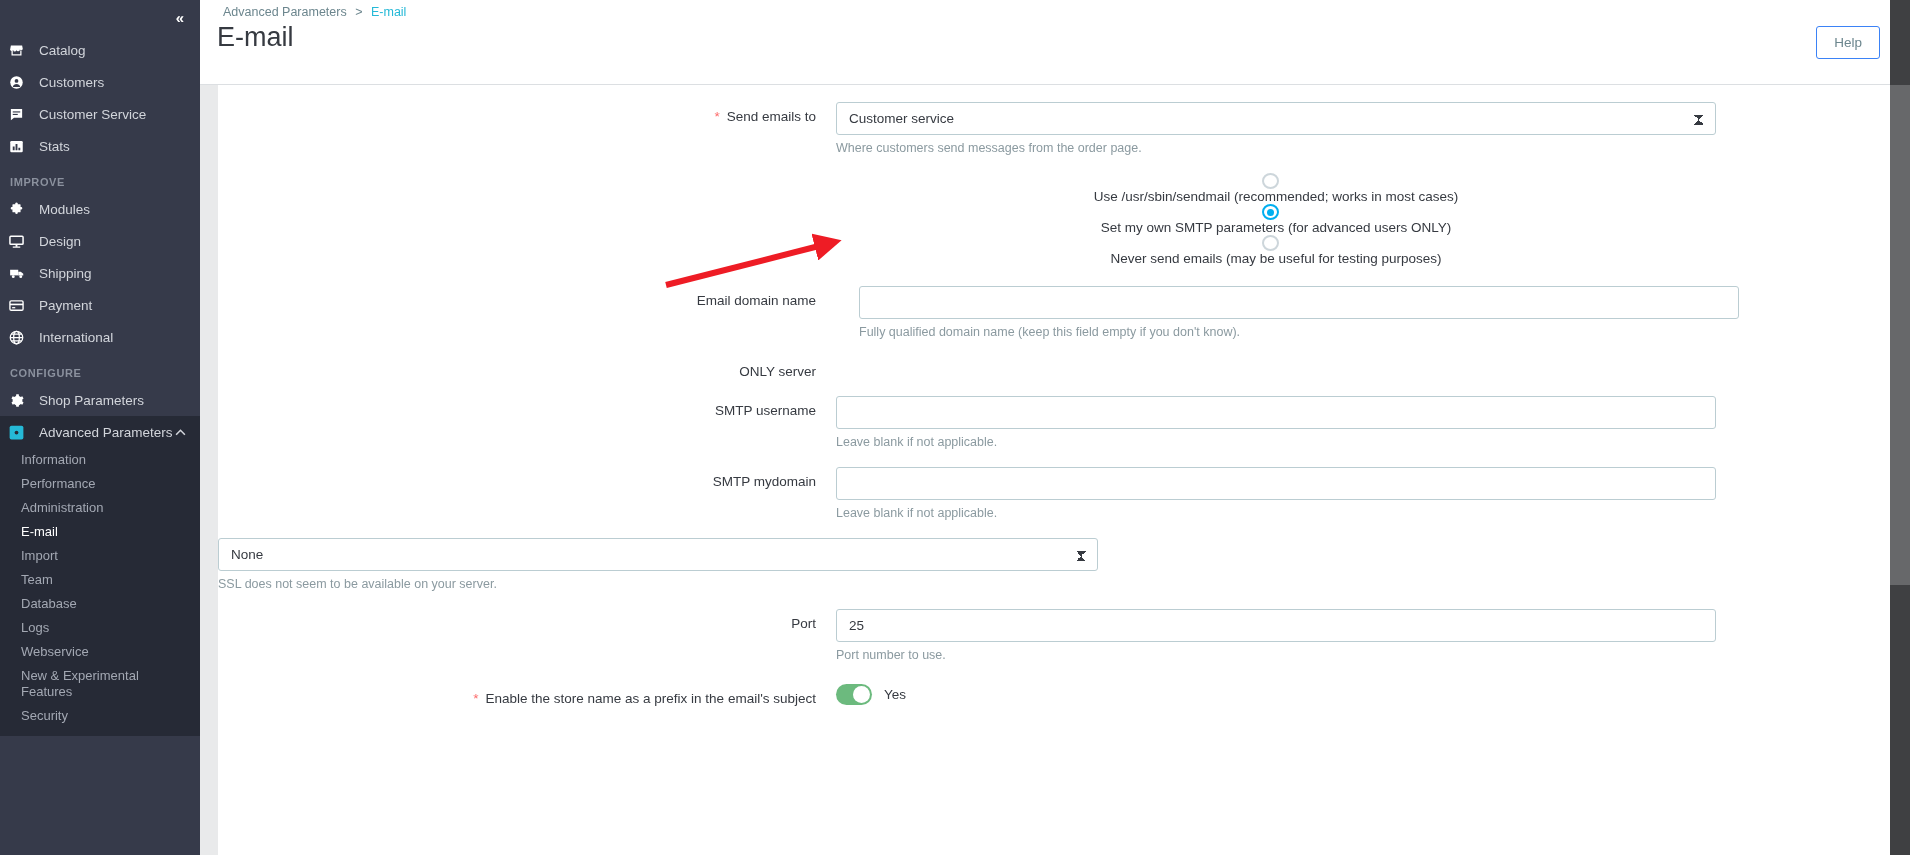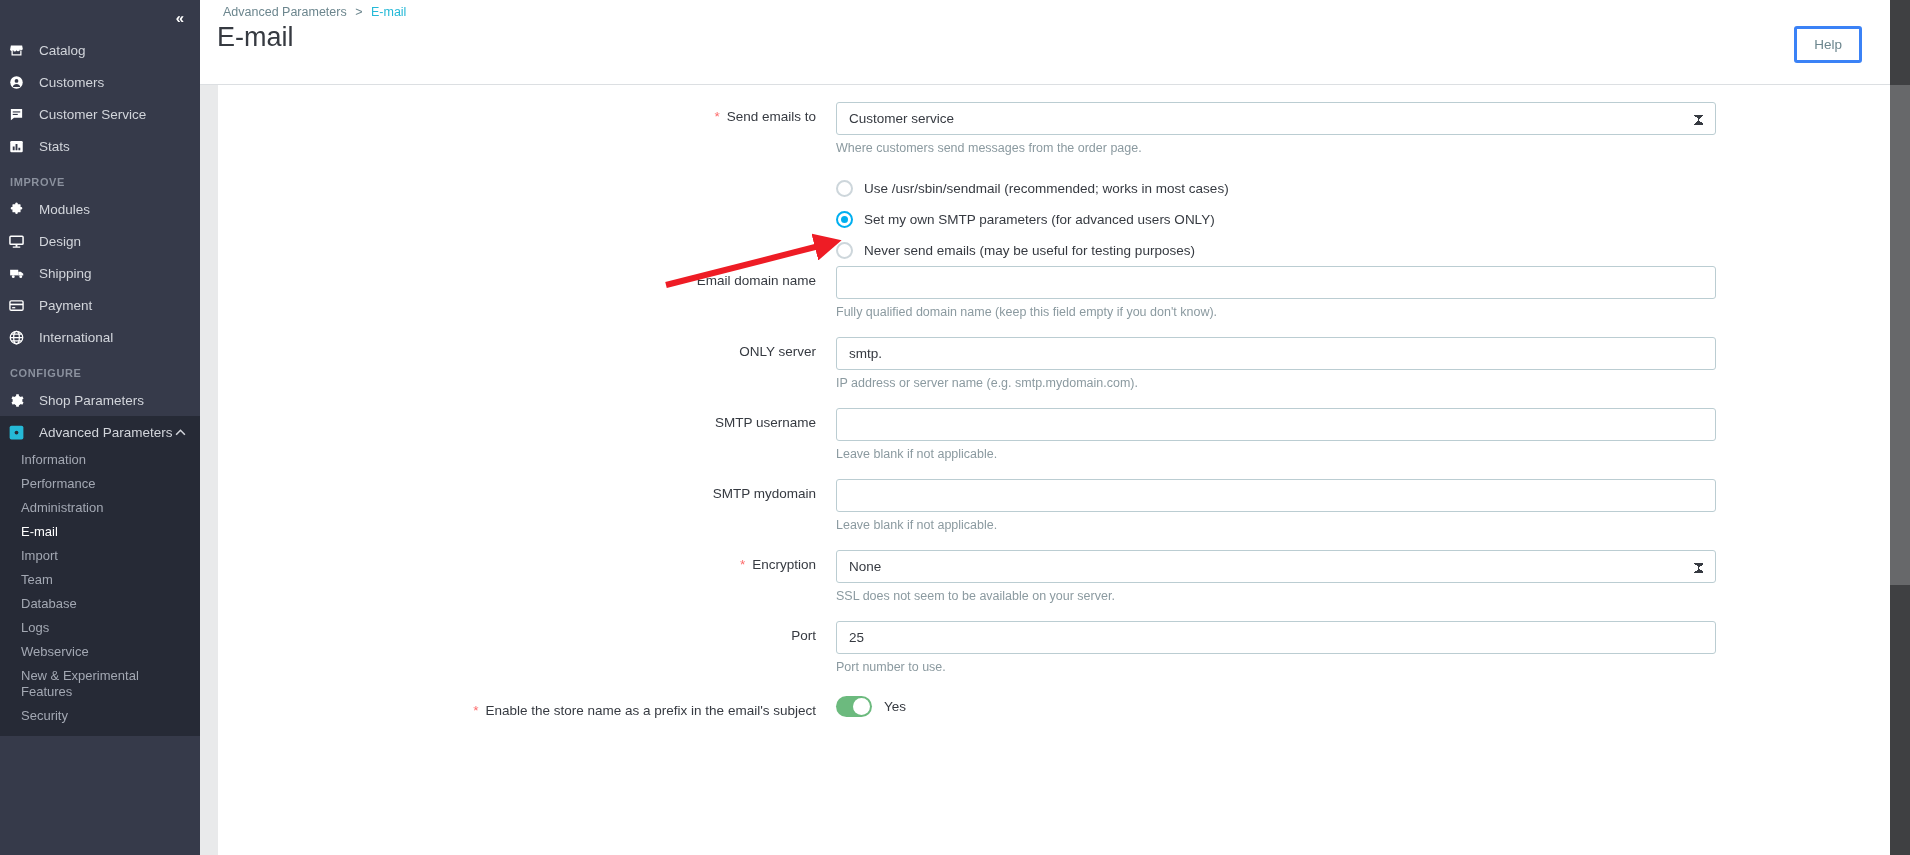--- a/index.html
+++ b/index.html
@@ -114,23 +114,23 @@
   #page-title {
     position: absolute;
     left: 17px; top: 22px;
     font-size: 27px;
     font-weight: normal;
     color: #363a41;
     margin: 0;
   }
   #help-button {
     position: absolute;
-    right: 28px; top: 26px;
+    right: 10px; top: 26px;
     padding: 8px 17px;
-    border: 3px solid #3b82f6;
+    border: 1px solid #3b82f6;
     border-radius: 3px;
     background: #ffffff;
     color: #6c868e;
     font-size: 13.5px;
     cursor: pointer;
     font-family: "Liberation Sans", sans-serif;
   }
 
   
   #gutter {
@@ -198,20 +198,21 @@
     color: #8b9aa0;
     margin-top: 5px;
     line-height: 16px;
   }
 
   
   .radio-line {
     display: flex;
     align-items: center;
     height: 31px;
+    flex-direction: column;
   }
   .rdo {
     width: 17px; height: 17px;
     min-width: 17px;
     border-radius: 50%;
     border: 2px solid #cdd6db;
     background: #ffffff;
     margin-right: 11px;
     position: relative;
     cursor: pointer;
@@ -467,56 +468,49 @@
           <span class="rdo on"></span>
           <span class="rdo-label">Set my own SMTP parameters (for advanced users ONLY)</span>
         </div>
         <div class="radio-line">
           <span class="rdo"></span>
           <span class="rdo-label">Never send emails (may be useful for testing purposes)</span>
         </div>
       </div>
     </div>
 
-    <div class="form-row" style="">
+    <div class="form-row" style="margin-top:20px;gap:23px;">
       <div class="f-label">Email domain name</div>
       <div class="f-field">
         <input class="ctrl" type="text" value="" style="">
         <div class="helptext">Fully qualified domain name (keep this field empty if you don't know).</div>
       </div>
     </div>
 
     <div class="form-row" style="margin-top:17px;">
       <div class="f-label">ONLY server</div>
-      <div class="f-field">
-        <input class="ctrl" type="text" value="smtp." style="">
-        <div class="helptext">IP address or server name (e.g. smtp.mydomain.com).</div>
-      </div>
     </div>
 
     <div class="form-row" style="margin-top:17px;">
       <div class="f-label">SMTP username</div>
       <div class="f-field">
         <input class="ctrl" type="text" value="" style="">
         <div class="helptext">Leave blank if not applicable.</div>
       </div>
     </div>
 
     <div class="form-row" style="margin-top:17px;">
       <div class="f-label">SMTP mydomain</div>
       <div class="f-field">
         <input class="ctrl" type="password" value="" style="">
         <div class="helptext">Leave blank if not applicable.</div>
       </div>
     </div>
 
     <div class="form-row" style="margin-top:17px;">
-      <div class="f-label">
-        <span class="req">*</span><span>Encryption</span>
-      </div>
       <div class="f-field">
         <select class="ctrl">
           <option>None</option>
         </select>
         <div class="helptext">SSL does not seem to be available on your server.</div>
       </div>
     </div>
 
     <div class="form-row" style="margin-top:17px;">
       <div class="f-label">Port</div>

